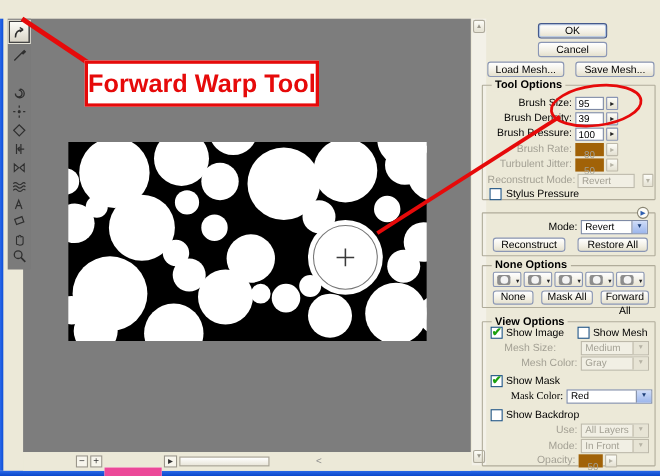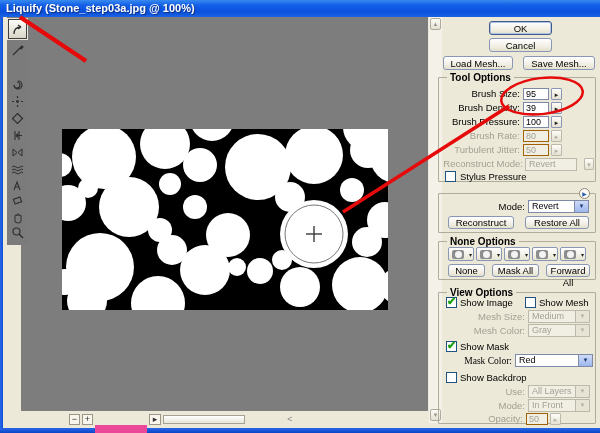--- a/index.html
+++ b/index.html
@@ -47,21 +47,21 @@
   .btn { position:absolute; background:linear-gradient(180deg,#ffffff,#f2efe4 60%,#e4e0cd);
     border:1px solid #8a96b5; border-radius:3px; font-size:9.5px; text-align:center; color:#000; }
   .btn.default { border:1px solid #44598c; box-shadow:0 0 0 1px #aec4e5 inset; }
   .group { position:absolute; left:0; width:158px; border:1px solid #b0ac9a; border-radius:1px; }
   .group-title { position:absolute; left:8px; top:-6px; background:#ece9d8; padding:0 3px;
     font-weight:bold; font-size:10px; }
   .row-label { position:absolute; text-align:right; font-size:9.5px; line-height:12px; }
   .row-label.dis, .dis-text { color:#a3a094; }
   .numfield { position:absolute; width:26px; height:12px; background:#fff; border:1px solid #7e8aa5;
     font-size:9px; line-height:10px; padding-left:2px; }
-  .numfield.dis { background:#f1efe4; border:1px solid #a16207; color:#a3a094; }
+  .numfield.dis { background:#f1efe4; border:6px solid #a16207; color:#a3a094; }
   .spin { position:absolute; width:11px; height:12px; background:linear-gradient(180deg,#fdfdf8,#e4e1d2);
     border:1px solid #8a96b5; border-radius:1px; font-size:7px; line-height:11px; text-align:center; color:#222; }
   .spin.dis { border-color:#bdb9aa; color:#b5b2a4; }
   .dropdown { position:absolute; height:13px; background:#fff; border:1px solid #7e8aa5;
     font-size:9px; line-height:11px; padding-left:3px; }
   .dropdown .arrow { position:absolute; right:0; top:0; width:14px; height:11px;
     background:linear-gradient(180deg,#cfdcf8,#9cb6ec); border-left:1px solid #7e8aa5;
     color:#1b3d77; font-size:6px; text-align:center; line-height:11px; }
   .dropdown.dis { background:#f1efe4; border-color:#bdb9aa; color:#a3a094; }
   .dropdown.dis .arrow { background:#e7e4d5; border-left:1px solid #bdb9aa; color:#b5b2a4; }
@@ -82,23 +82,20 @@
     position:absolute; left:77px; top:55px; width:213px; height:42px; background:#fff;
     border:3px solid #e60a0a; display:flex; align-items:center; justify-content:center;
     color:#e60a0a; font-weight:bold; font-size:23px; letter-spacing:0px;
   }
 </style>
 </head>
 <body>
 
 <div class="screen">
 
-  <div class="titlebar">
-    <span>Liquify (Stone_step03a.jpg @ 100%)</span>
-  </div>
   <div class="edge-left"></div>
   <div class="edge-bottom"></div>
 
   <div class="preview"></div>
   <div class="toolbar-bg"></div>
 
   <div class="tool selected" style="top:19px;">
     <span>
       <svg width="13" height="13">
           <path d="M3 11 Q3 4 10 4 M10 4 l-3 -2 M10 4 l-3 2" stroke="#2f2f2f" stroke-width="1.3" fill="none"></path>
@@ -320,21 +317,21 @@
     <div class="group" style="top:275px;height:132px;">
       <div class="group-title">View Options</div>
 
       <div class="checkbox" style="left:7px;top:4px;">
           <span class="mark">✔</span>
         </div>
       <div class="cb-label" style="left:21px;top:4px;">Show Image</div>
       <div class="checkbox" style="left:86px;top:4px;"></div>
       <div class="cb-label" style="left:100px;top:4px;">Show Mesh</div>
 
-      <div class="row-label dis" style="left:0;top:18px;width:86px;">Mesh Size:</div>
+      <div class="row-label dis" style="left:0;top:18px;width:86px;text-align:center;">Mesh Size:</div>
       <div class="dropdown dis" style="left:89px;top:17px;width:62px;">
         <span>Medium</span>
         <span class="arrow">▼</span>
       </div>
       <div class="row-label dis" style="left:0;top:32px;width:86px;">Mesh Color:</div>
       <div class="dropdown dis" style="left:89px;top:31px;width:62px;">
         <span>Gray</span>
         <span class="arrow">▼</span>
       </div>
 
@@ -366,14 +363,17 @@
       <div class="numfield dis" style="left:87px;top:120px;width:22px;">50</div>
       <div class="spin dis" style="left:111px;top:120px;">▸</div>
     </div>
   </div>
 
   <svg class="overlay" width="600" height="433" viewBox="0 0 600 433">
     <line x1="20" y1="17" x2="86" y2="61" stroke="#e60a0a" stroke-width="4.5"></line>
     <line x1="509" y1="106" x2="343" y2="212" stroke="#e60a0a" stroke-width="3.5"></line>
     <ellipse cx="542" cy="96" rx="41" ry="18" transform="rotate(-7 542 96)" fill="none" stroke="#e60a0a" stroke-width="2.5"></ellipse>
   </svg>
+  <div class="callout">
+    <span>Forward Warp Tool</span>
+  </div>
 
 </div>
 
 </body></html>

